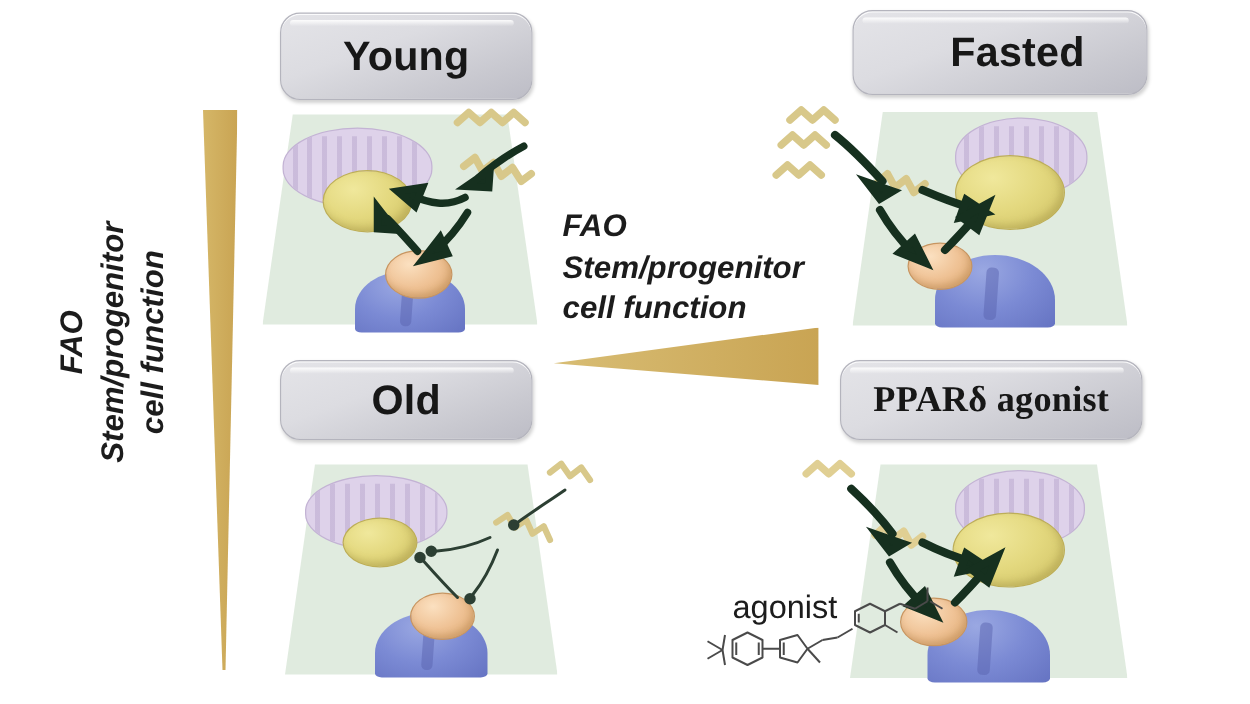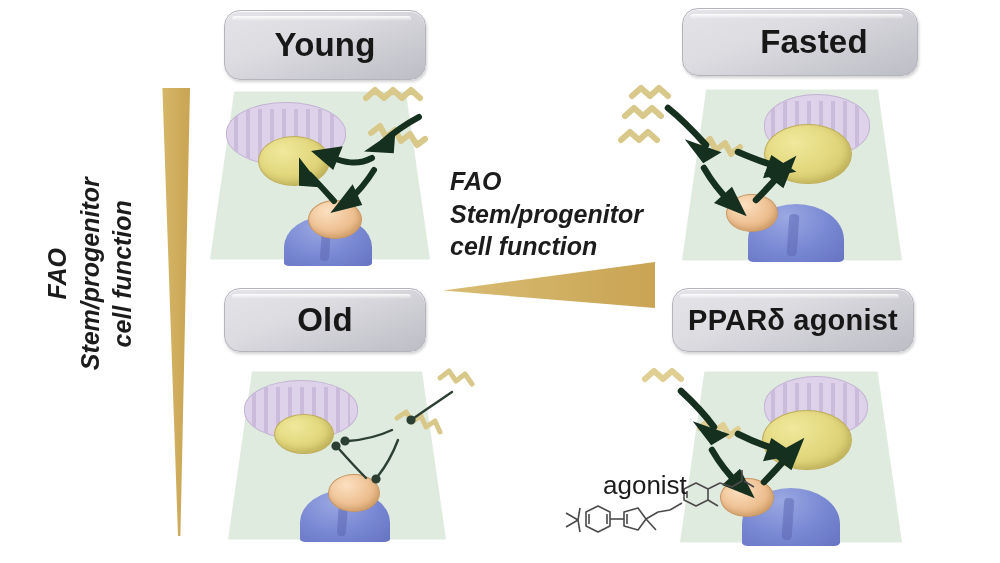--- a/index.html
+++ b/index.html
@@ -27,21 +27,21 @@
   }
   .pill::after{
     content:"";position:absolute;left:7px;right:14px;top:5px;height:5px;
     border-radius:6px;
     background:linear-gradient(180deg,rgba(255,255,255,.9),rgba(255,255,255,0));
     pointer-events:none;
   }
   #pill-young   {left:224px;top:10px; width:200px;height:68px;font-size:33px;}
   #pill-old     {left:224px;top:288px;width:200px;height:62px;font-size:33px;}
   #pill-fasted  {left:682px;top:8px;  width:206px;height:66px;font-size:33px;padding-left:28px;}
-  #pill-ppard   {left:672px;top:288px;width:240px;height:62px;font-size:29px;}
+  #pill-ppard   {left:672px;top:288px;width:240px;height:62px;font-size:29px;font-family:Liberation Serif, serif;}
 
   
   .cell{position:absolute;}
   .cellbody{
     position:absolute;left:0;top:0;width:100%;height:100%;
     background:#dfeade;
     clip-path:polygon(11% 2%,89% 2%,100% 98%,0% 98%);
     filter:blur(.6px);
     opacity:.95;
   }
@@ -113,21 +113,21 @@
   }
   #tri-horiz{
     left:443px;top:262px;width:212px;height:46px;
     clip-path:polygon(0% 62%,100% 0%,100% 100%);
     background:linear-gradient(90deg,#d8bd74,#c9a453);
   }
 
   
   #agonist-label{
     position:absolute;left:586px;top:470px;
-    font-size:26px;color:#1c1c1c;font-weight:normal;margin-left:17px;
+    font-size:26px;color:#1c1c1c;font-weight:normal;
   }
 </style>
 </head>
 <body>
 
 <div id="stage">
 
   <div class="tri" id="tri-vert"></div>
   <div class="ital" id="vert-label">FAO
 Stem/progenitor

